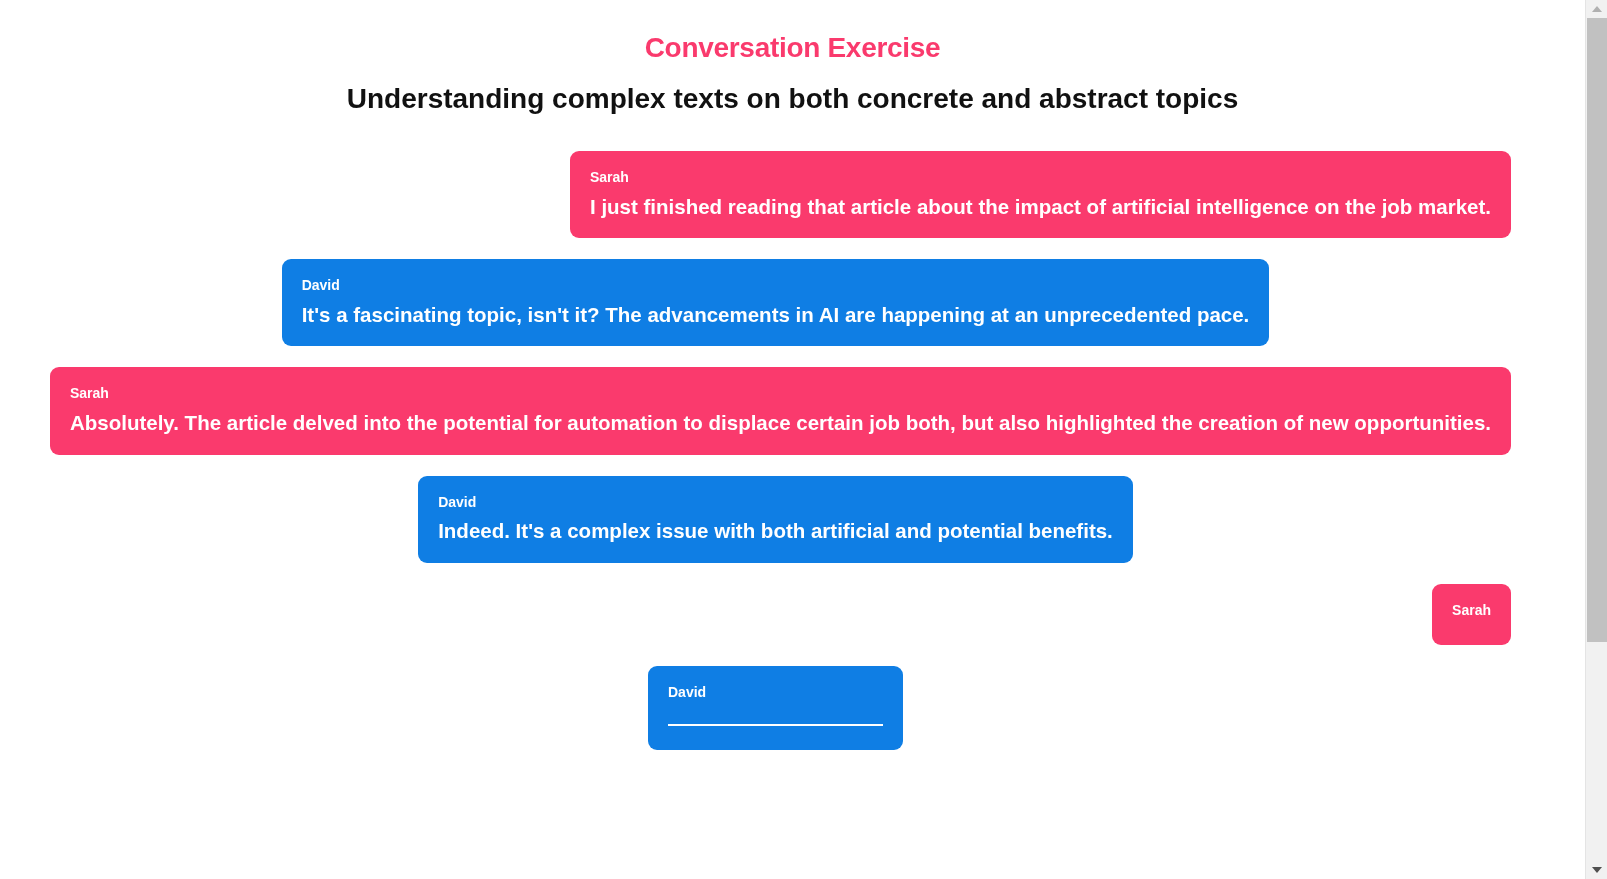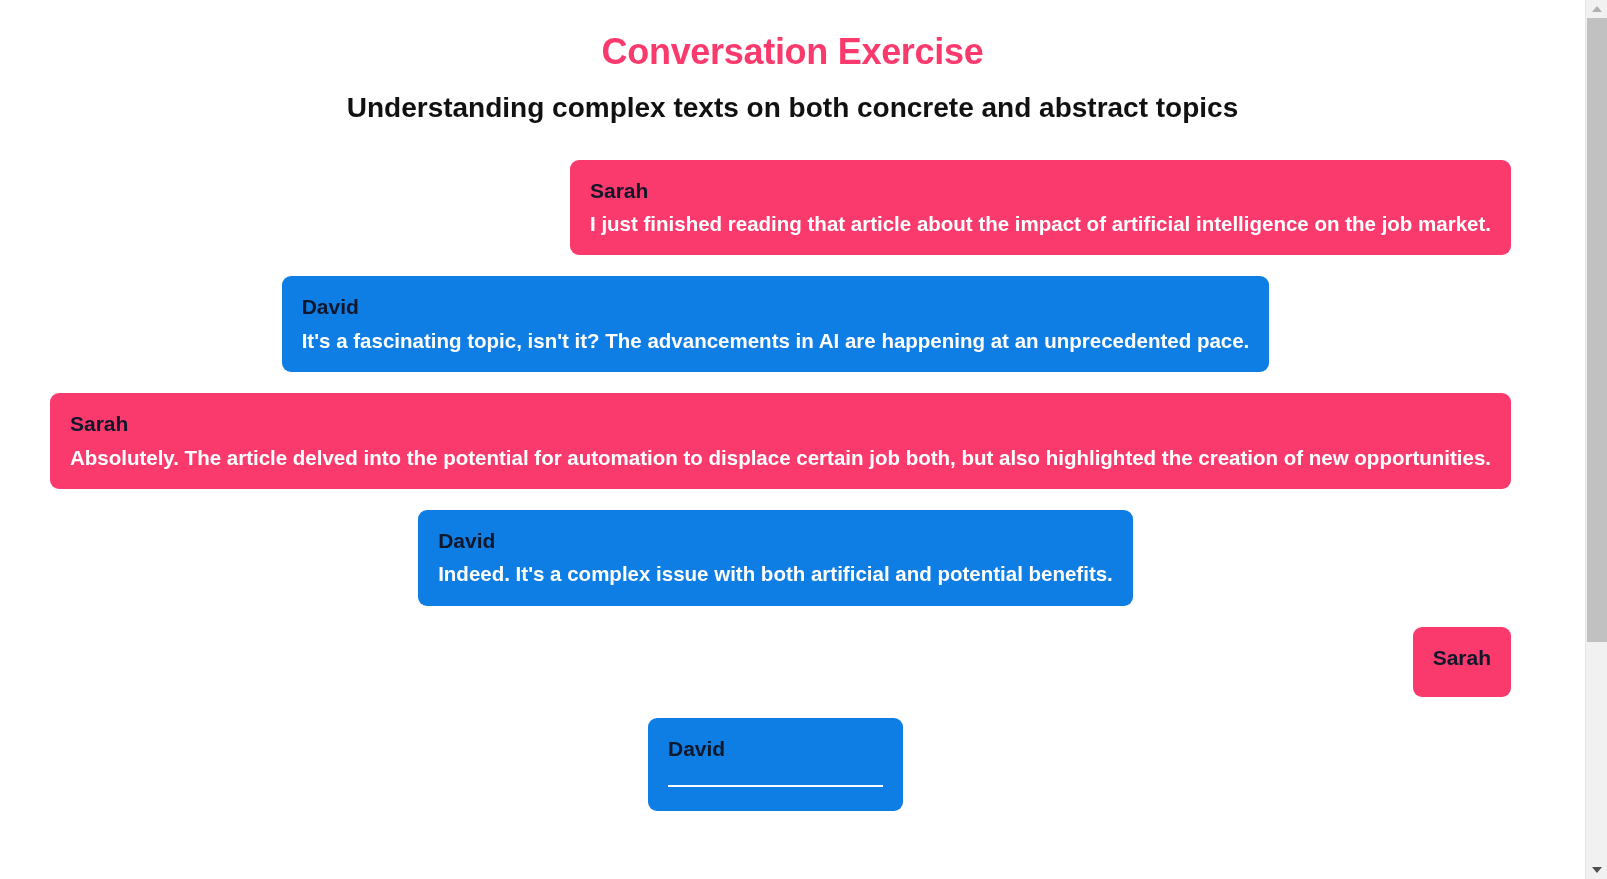--- a/index.html
+++ b/index.html
@@ -25,21 +25,21 @@
     background: #ffffff;
   }
 
   .header {
     padding-top: 33px;
     text-align: center;
   }
 
   .page-title {
     margin: 0;
-    font-size: 36px;
+    font-size: 28px;
     font-weight: bold;
     letter-spacing: -0.3px;
     line-height: 1.05;
   }
 
   .page-subtitle {
     margin: 9px;
     padding-top: 13px;
     font-size: 28px;
     font-weight: bold;
@@ -65,25 +65,25 @@
     border-radius: 9px;
     padding: 18px 20px 19px 20px;
     box-sizing: border-box;
     color: #ffffff;
     max-width: 100%;
   }
   .bubble.sarah { background: #fa3a6d; }
   .bubble.david { background: #0f7ee4; }
 
   .speaker {
-    font-size: 21px;
+    font-size: 14px;
     font-weight: bold;
     line-height: 1.25;
     margin-bottom: 7px;
-    color: #0f172a;
+    color: #ffffff;
   }
 
   .msg-text {
     font-size: 20.5px;
     font-weight: bold;
     line-height: 1.25;
     color: #ffffff;
     white-space: nowrap;
   }
 

